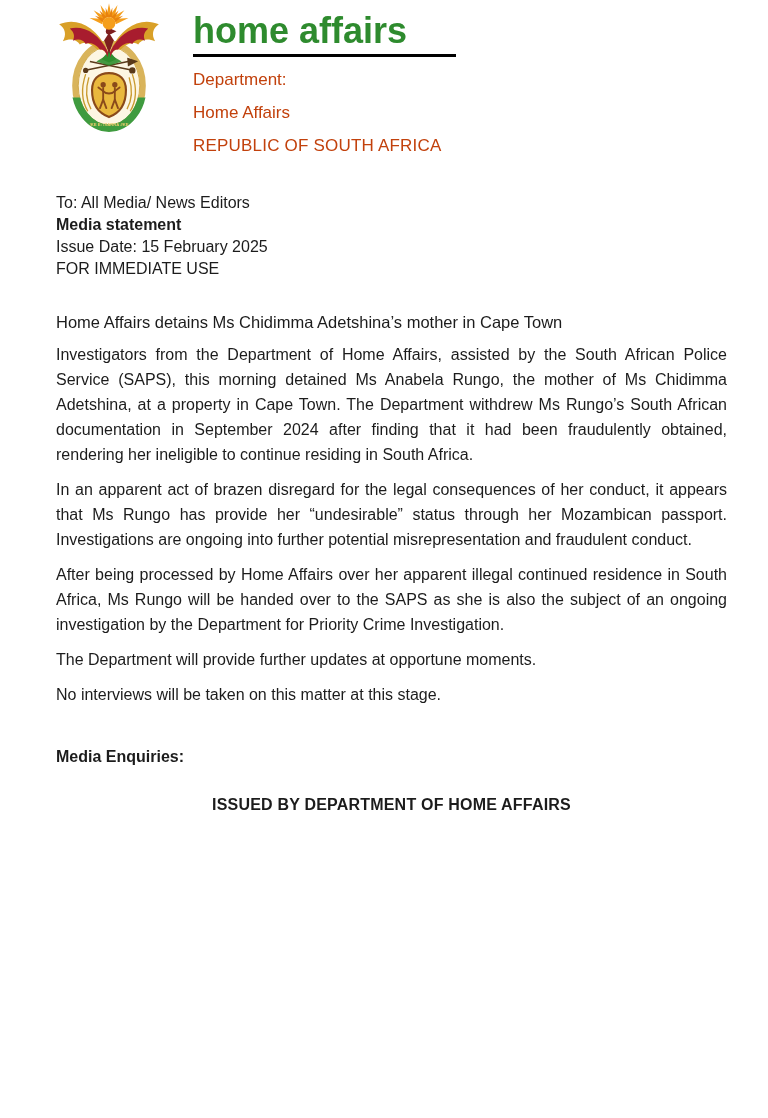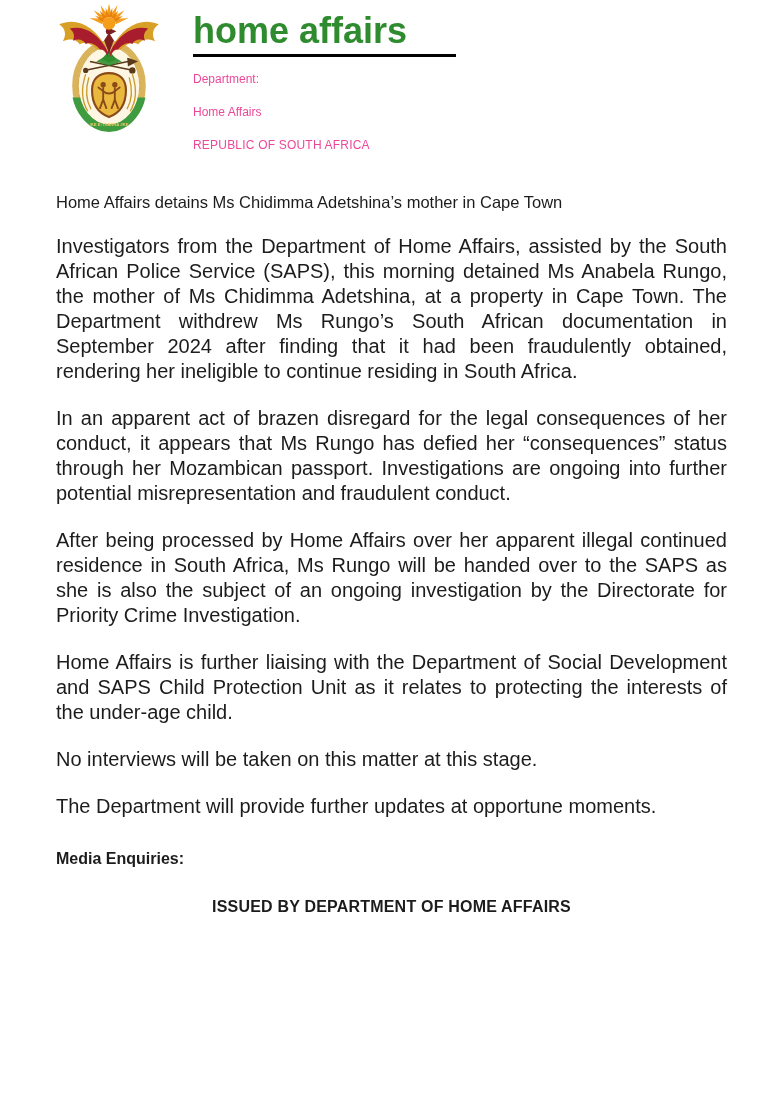--- a/index.html
+++ b/index.html
@@ -15,35 +15,35 @@
   }
   
   .letterhead { display:flex; align-items:flex-start; margin-bottom:36px; }
   .logo-wrap { flex:0 0 auto; width:106px; height:130px; }
   .brand { margin-left:31px; padding-top:10px; }
   .brand-name {
     font-size:36px; font-weight:bold; line-height:38px;
     color:#2e8b2e; letter-spacing:0px;
   }
   .brand-rule { width:263px; height:3px; background:#000; margin:4px 0 7px; }
-  .dept-line { font-size:12px; line-height:21px; color:#ec4899;margin-top:12px; }
+  .dept-line { font-size:17px; line-height:21px; color:#c2410c;margin-top:12px; }
   .dept-line.country { font-weight:normal; letter-spacing:0.2px; }
   
   .meta p { font-size:16px; line-height:22px; }
   .meta p.bold { font-weight:bold; }
   
   .headline { font-size:16.5px; font-weight:normal; line-height:20px; margin-top:32px; }
   
   .body-copy p {
-    font-size:20px; line-height:25px;
+    font-size:16px; line-height:25px;
     text-align:justify; text-justify:inter-word;
-    margin-top:22px;
+    margin-top:10px;
   }
   
-  .doc-footer { margin-top:27px; }
+  .doc-footer { margin-top:37px; }
   .doc-footer p { font-size:16px; line-height:26px; }
   .doc-footer .bold { font-weight:bold; }
   .doc-footer .issued { margin-top:22px; font-weight:bold; letter-spacing:0.2px;text-align:center; }
 </style>
 </head>
 <body>
 
 <div class="page">
 
   <header class="letterhead">
@@ -134,30 +134,35 @@
     </div>
     <div class="brand">
       <div class="brand-name">home affairs</div>
       <div class="brand-rule"></div>
       <div class="dept-line">Department:</div>
       <div class="dept-line">Home Affairs</div>
       <div class="dept-line country">REPUBLIC OF SOUTH AFRICA</div>
     </div>
   </header>
 
+  <section class="meta">
+    <p>To: All Media/ News Editors</p>
+    <p class="bold">Media statement</p>
+    <p>Issue Date: 15 February 2025</p>
+    <p>FOR IMMEDIATE USE</p>
+  </section>
 
   <h1 class="headline">Home Affairs detains Ms Chidimma Adetshina’s mother in Cape Town</h1>
 
   <article class="body-copy">
     <p>Investigators from the Department of Home Affairs, assisted by the South African Police Service (SAPS), this morning detained Ms Anabela Rungo, the mother of Ms Chidimma Adetshina, at a property in Cape Town. The Department withdrew Ms Rungo’s South African documentation in September 2024 after finding that it had been fraudulently obtained, rendering her ineligible to continue residing in South Africa.</p>
-    <p>In an apparent act of brazen disregard for the legal consequences of her conduct, it appears that Ms Rungo has defied her “consequences” status through her Mozambican passport. Investigations are ongoing into further potential misrepresentation and fraudulent conduct.</p>
-    <p>After being processed by Home Affairs over her apparent illegal continued residence in South Africa, Ms Rungo will be handed over to the SAPS as she is also the subject of an ongoing investigation by the Directorate for Priority Crime Investigation.</p>
-    <p>Home Affairs is further liaising with the Department of Social Development and SAPS Child Protection Unit as it relates to protecting the interests of the under-age child.</p>
+    <p>In an apparent act of brazen disregard for the legal consequences of her conduct, it appears that Ms Rungo has provide her “undesirable” status through her Mozambican passport. Investigations are ongoing into further potential misrepresentation and fraudulent conduct.</p>
+    <p>After being processed by Home Affairs over her apparent illegal continued residence in South Africa, Ms Rungo will be handed over to the SAPS as she is also the subject of an ongoing investigation by the Department for Priority Crime Investigation.</p>
+    <p>The Department will provide further updates at opportune moments.</p>
     <p>No interviews will be taken on this matter at this stage.</p>
-    <p>The Department will provide further updates at opportune moments.</p>
   </article>
 
   <footer class="doc-footer">
     <p class="bold">Media Enquiries:</p>
     <p class="issued">ISSUED BY DEPARTMENT OF HOME AFFAIRS</p>
   </footer>
 
 </div>
 
 </body></html>

